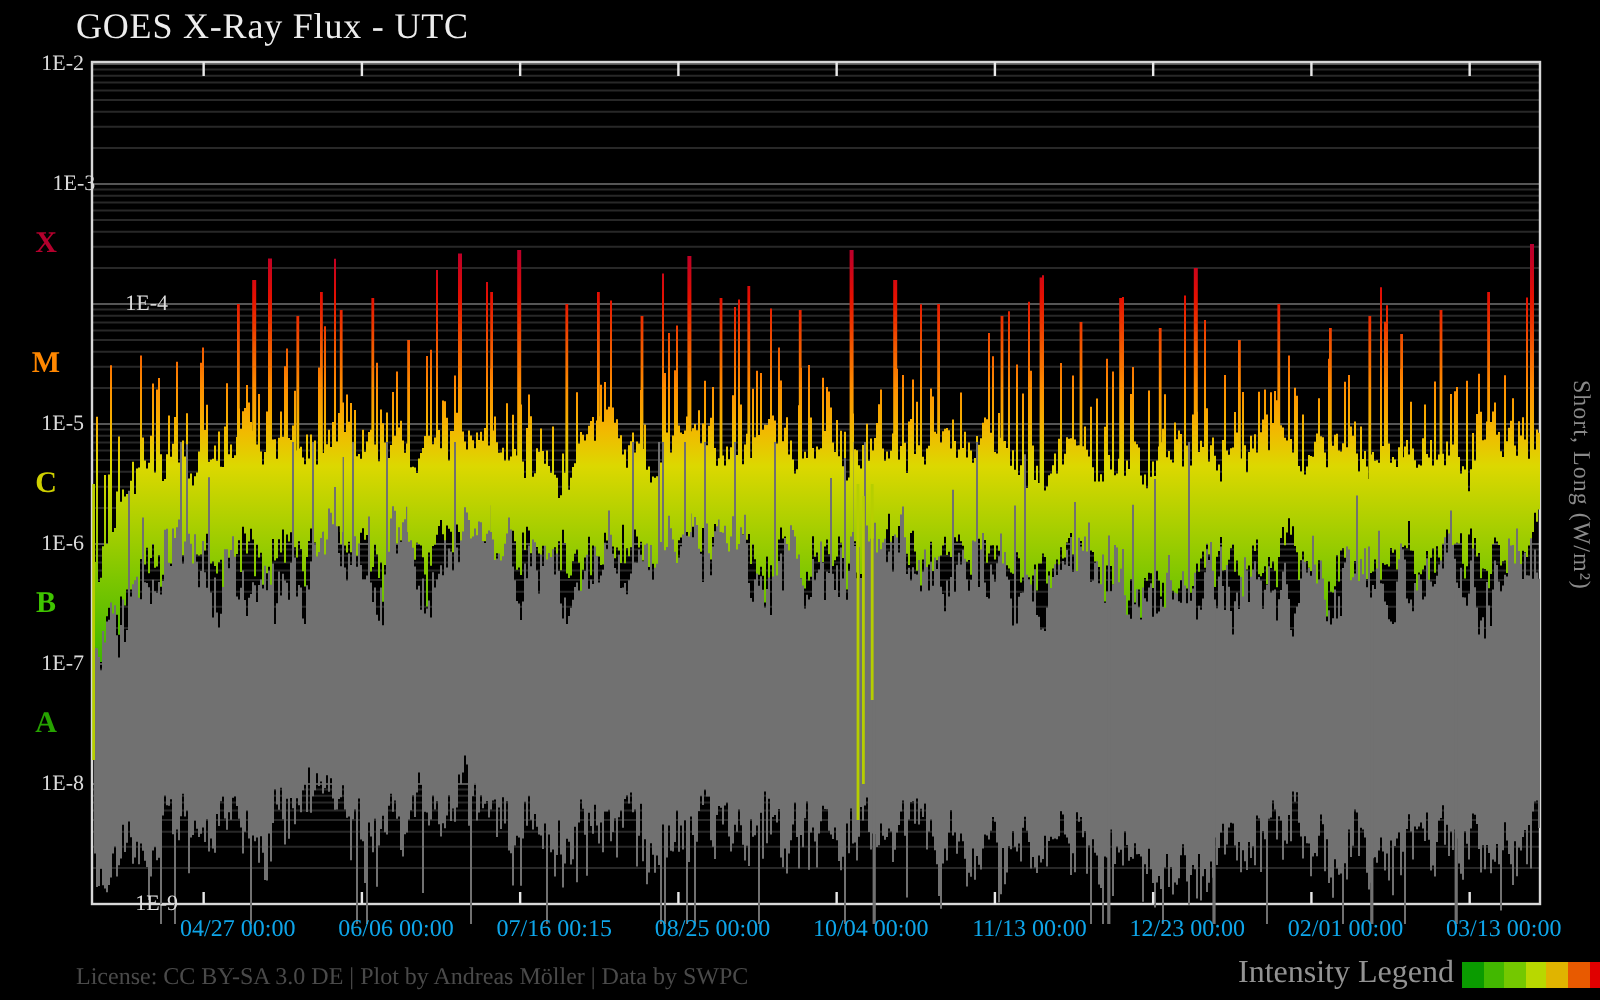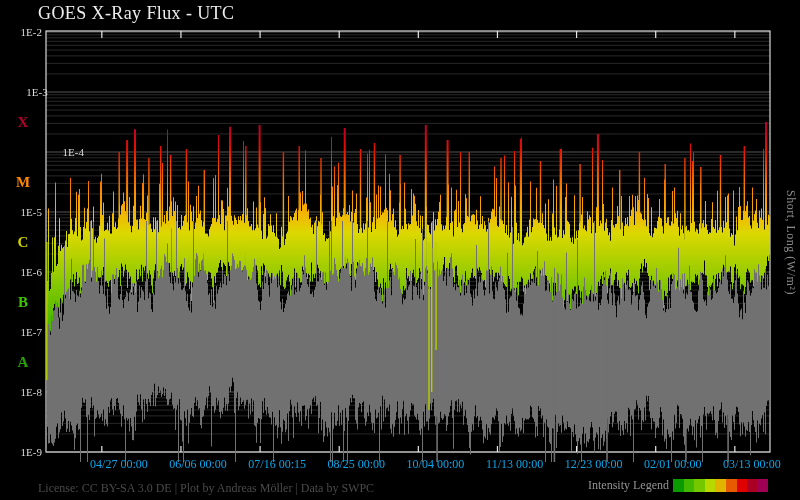--- a/index.html
+++ b/index.html
@@ -6,21 +6,21 @@
   #stage{position:relative;width:800px;height:500px;background:#000;overflow:hidden;
          font-family:Liberation Serif, serif;}
   .title{position:absolute;left:38px;top:3px;font-size:18px;color:#ededed;letter-spacing:.4px;white-space:pre;}
   .range{position:absolute;right:4px;top:5px;font-size:17px;color:#ededed;letter-spacing:.2px;white-space:pre;}
   #plot-svg{position:absolute;left:0;top:0;}
   .ylab{position:absolute;width:42px;text-align:right;font-size:11px;color:#dcdcdc;height:14px;line-height:14px;}
   .classlab{position:absolute;width:30px;text-align:center;font-size:15px;font-weight:bold;height:18px;line-height:18px;}
   .xlab{position:absolute;width:92px;text-align:right;font-size:12px;color:#0ea5e9;height:14px;line-height:14px;white-space:pre;}
   .footer{position:absolute;left:38px;top:481px;font-size:12px;color:#4a4a4a;white-space:pre;}
   .legend{position:absolute;left:588px;top:478px;display:flex;align-items:center;}
-  .legend-label{font-size:12px;color:#939393;margin-right:4px;white-space:pre;}
+  .legend-label{font-size:16px;color:#939393;margin-right:4px;white-space:pre;margin-left:31px;}
   .legend-bar{display:flex;height:13px;}
   .legend-bar span{width:10.6px;height:13px;display:block;}
   .rightlab{position:absolute;left:774px;top:32px;height:420px;width:24px;
             writing-mode:vertical-rl;text-align:center;font-size:12px;color:#8a8a8a;letter-spacing:.5px;}
 </style>
 </head>
 <body>
 
 <div id="stage">
   <div class="title">GOES X-Ray Flux - UTC</div>
@@ -134,21 +134,21 @@
     </svg>
 
   <div id="y-labels">
       <div class="ylab" style="top: 25px; left: 0px;">1E-2</div>
       <div class="ylab" style="top: 85px; left: 16px; text-align: center;">1E-3</div>
       <div class="ylab" style="top: 145px; left: 0px; padding-left: 42px;">1E-4</div>
       <div class="ylab" style="top: 205px; left: 0px;">1E-5</div>
       <div class="ylab" style="top: 265px; left: 0px;">1E-6</div>
       <div class="ylab" style="top: 325px; left: 0px;">1E-7</div>
       <div class="ylab" style="top: 385px; left: 0px;">1E-8</div>
-      <div class="ylab" style="top: 445px; left: 0px;">1E-9</div>
+      <div class="ylab" style="top: 445px; left: 0px; padding-left: 47px;">1E-9</div>
     </div>
   <div id="class-labels">
       <div class="classlab" style="top: 113px; left: 8px; color: rgb(180, 0, 45);">X</div>
       <div class="classlab" style="top: 173px; left: 8px; color: rgb(255, 135, 0);">M</div>
       <div class="classlab" style="top: 233px; left: 8px; color: rgb(207, 208, 0);">C</div>
       <div class="classlab" style="top: 293px; left: 8px; color: rgb(63, 196, 0);">B</div>
       <div class="classlab" style="top: 353px; left: 8px; color: rgb(38, 163, 0);">A</div>
     </div>
   <div id="x-labels">
       <div class="xlab" style="left: 55.7243px; top: 457px;">04/27 00:00</div>

